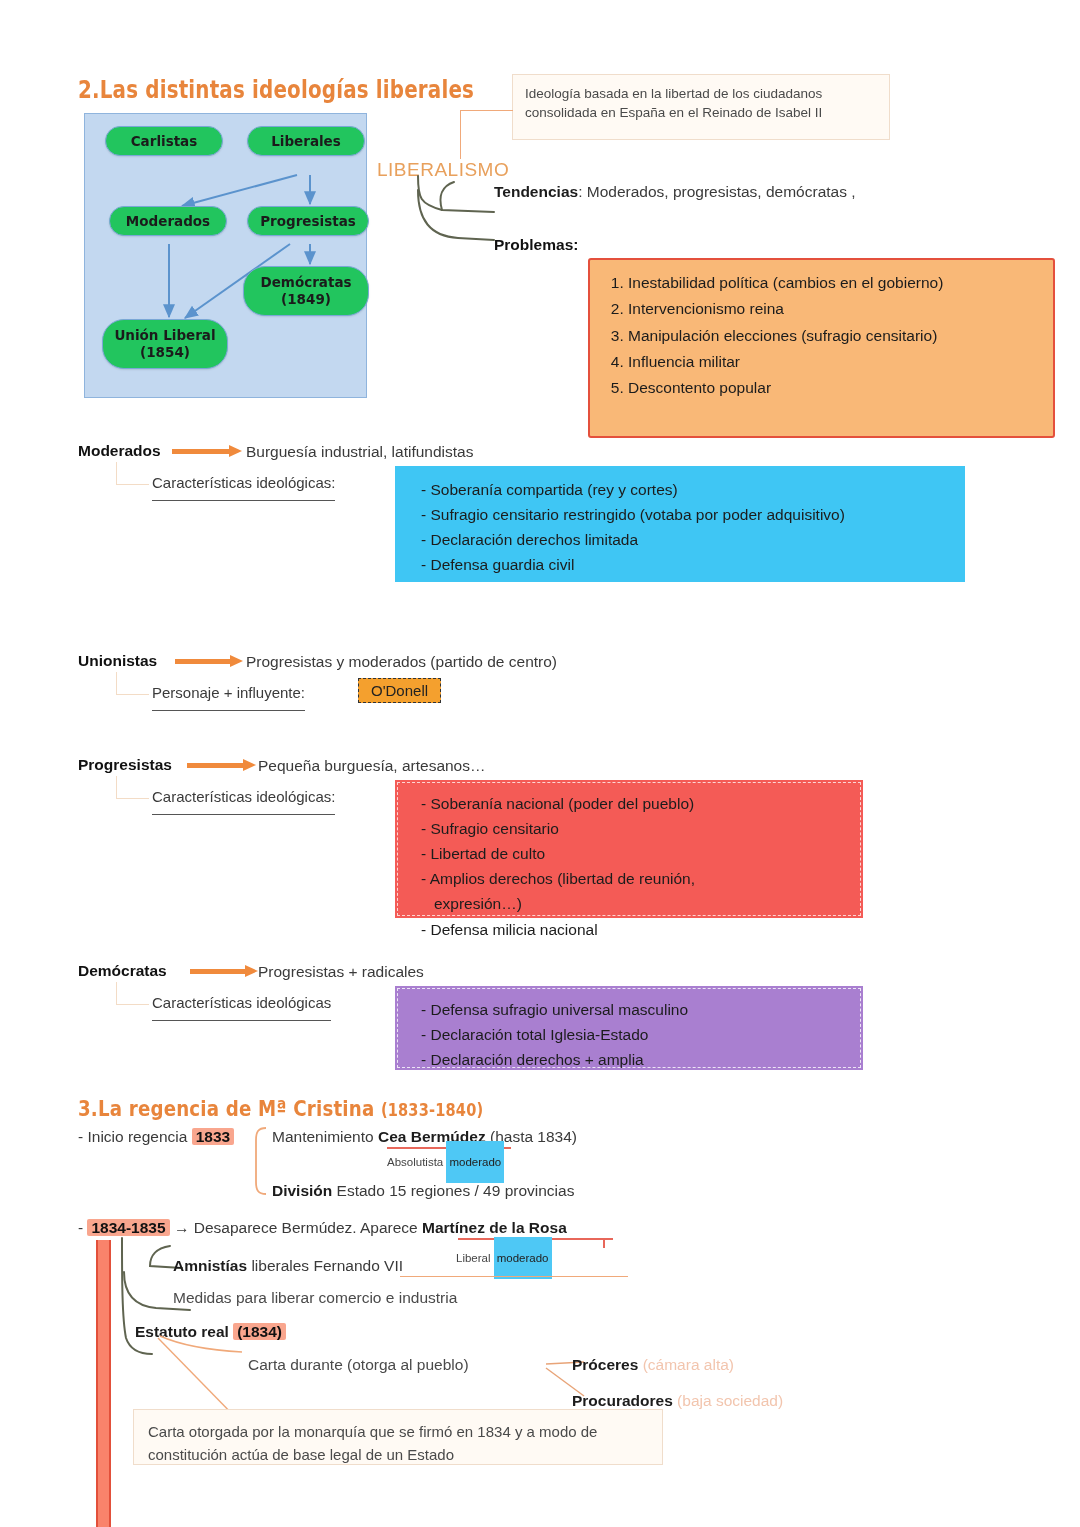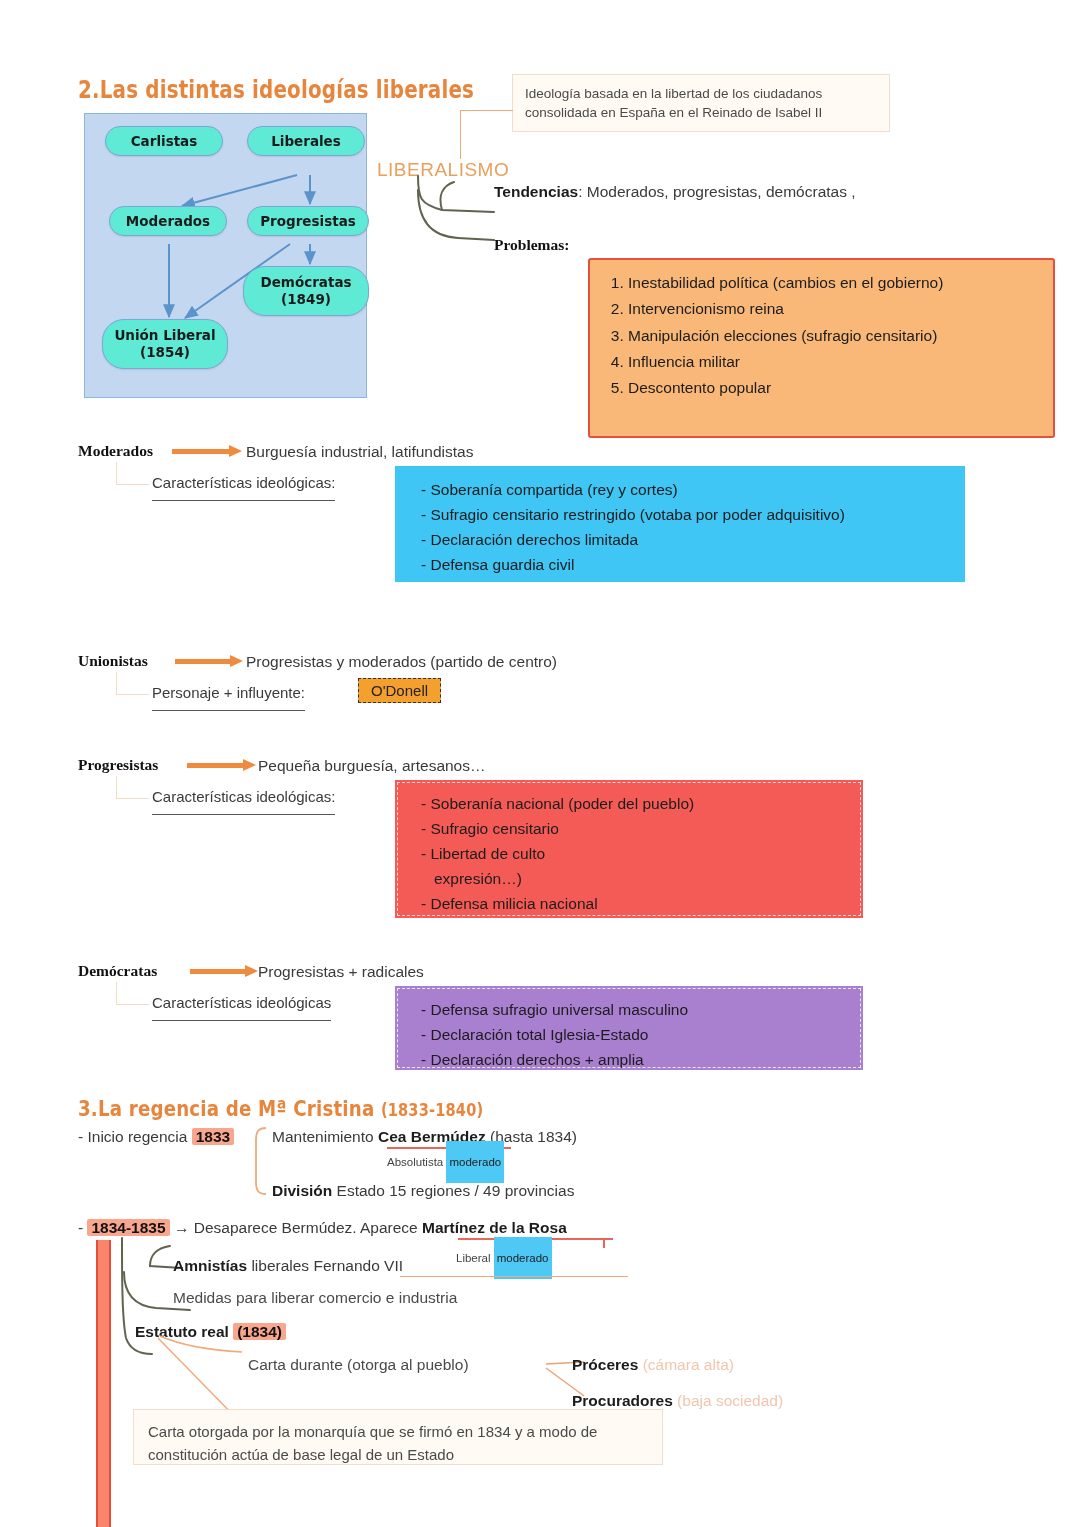--- a/index.html
+++ b/index.html
@@ -25,40 +25,40 @@
     letter-spacing:.2px;
     font-stretch:condensed;
     transform:scaleX(.92);
     transform-origin:left center;
   }
   .sec-head .small{font-size:.80em;}
 
   
   .txt{font-size:15.5px;color:#3a3a3a;line-height:1.32;}
   .txt-b{font-weight:bold;color:#1c1c1c;}
-  .lbl-bold{font-weight:bold;font-size:15.5px;color:#111;font-family:Liberation Serif, serif;}
+  .lbl-bold{font-weight:bold;font-size:15.5px;color:#111;}
   .small-note{font-size:11.5px;color:#444;}
 
   
   .uline{
     font-size:15px;color:#3a3a3a;
     border-bottom:1.4px solid #555;
     padding-bottom:9px;
     display:inline-block;
   }
 
   
   .diagram{
     background:#c3d8f0;
     border:1px solid #8fb4dd;
     box-sizing:border-box;
   }
   .node{
     position:absolute;
-    background:#5eead4;
+    background:#22c55e;
     border:1.4px solid #7aa7d6;
     border-radius:22px;
     font-family:"DejaVu Sans", sans-serif;
     font-weight:bold;
     font-size:13.5px;
     color:#1b1b1b;
     display:flex;
     align-items:center;
     justify-content:center;
     text-align:center;
@@ -171,21 +171,21 @@
       <span>Demócratas</span>
       <span>(1849)</span>
     </div>
 
     <div class="node" style="left:17px;top:205px;width:124px;height:48px;flex-direction:column;">
       <span>Unión Liberal</span>
       <span>(1854)</span>
     </div>
   </div>
 
-  <div class="abs callout" style="left:512px;top:74px;width:378px;height:58px;">Ideología basada en la libertad de los ciudadanos consolidada en España en el Reinado de Isabel II</div>
+  <div class="abs callout" style="left:512px;top:74px;width:378px;height:66px;">Ideología basada en la libertad de los ciudadanos consolidada en España en el Reinado de Isabel II</div>
 
   <div class="abs elbow-orange" style="left:460px;top:110px;width:52px;height:48px;"></div>
 
   <div class="abs" style="left:377px;top:159px;font-size:19px;color:#e8a05c;letter-spacing:.5px;">LIBERALISMO</div>
 
   <svg width="150" height="100" style="left:408px;top:176px;">
     <path d="M10,0 C10,22 12,28 34,34 L86,36" stroke="#5f6450" stroke-width="2" fill="none" stroke-linecap="round"></path>
     <path d="M46,6 C34,10 30,20 34,34" stroke="#5f6450" stroke-width="2" fill="none" stroke-linecap="round"></path>
     <path d="M10,14 C10,44 22,60 50,62 L86,64" stroke="#5f6450" stroke-width="2" fill="none" stroke-linecap="round"></path>
   </svg>
@@ -238,20 +238,21 @@
     <div class="shaft" style="width:56px;"></div>
       <div class="head" style="left:56px;"></div>
   </div>
   <div class="abs txt" style="left:258px;top:756px;">Pequeña burguesía, artesanos…</div>
   <div class="abs elbow" style="left:116px;top:776px;width:32px;height:22px;"></div>
   <div class="abs uline" style="left:152px;top:788px;">Características ideológicas:</div>
   <div class="abs hl hl-red" style="left:395px;top:780px;width:468px;height:138px;">
     <div>- <span>Soberanía nacional (poder del pueblo)</span></div>
     <div>- <span>Sufragio censitario</span></div>
     <div>- <span>Libertad de culto</span></div>
+    <div>- <span>Amplios derechos (libertad de reunión,</span></div>
     <div style="white-space:pre;"><span>   expresión…)</span></div>
     <div>- <span>Defensa milicia nacional</span></div>
   </div>
 
   <div class="abs lbl-bold" style="left:78px;top:962px;">Demócratas</div>
   <div class="abs fat-arrow" style="left:190px;top:967px;width:70px;">
     <div class="shaft" style="width:55px;"></div>
       <div class="head" style="left:55px;"></div>
   </div>
   <div class="abs txt" style="left:258px;top:962px;">Progresistas + radicales</div>

